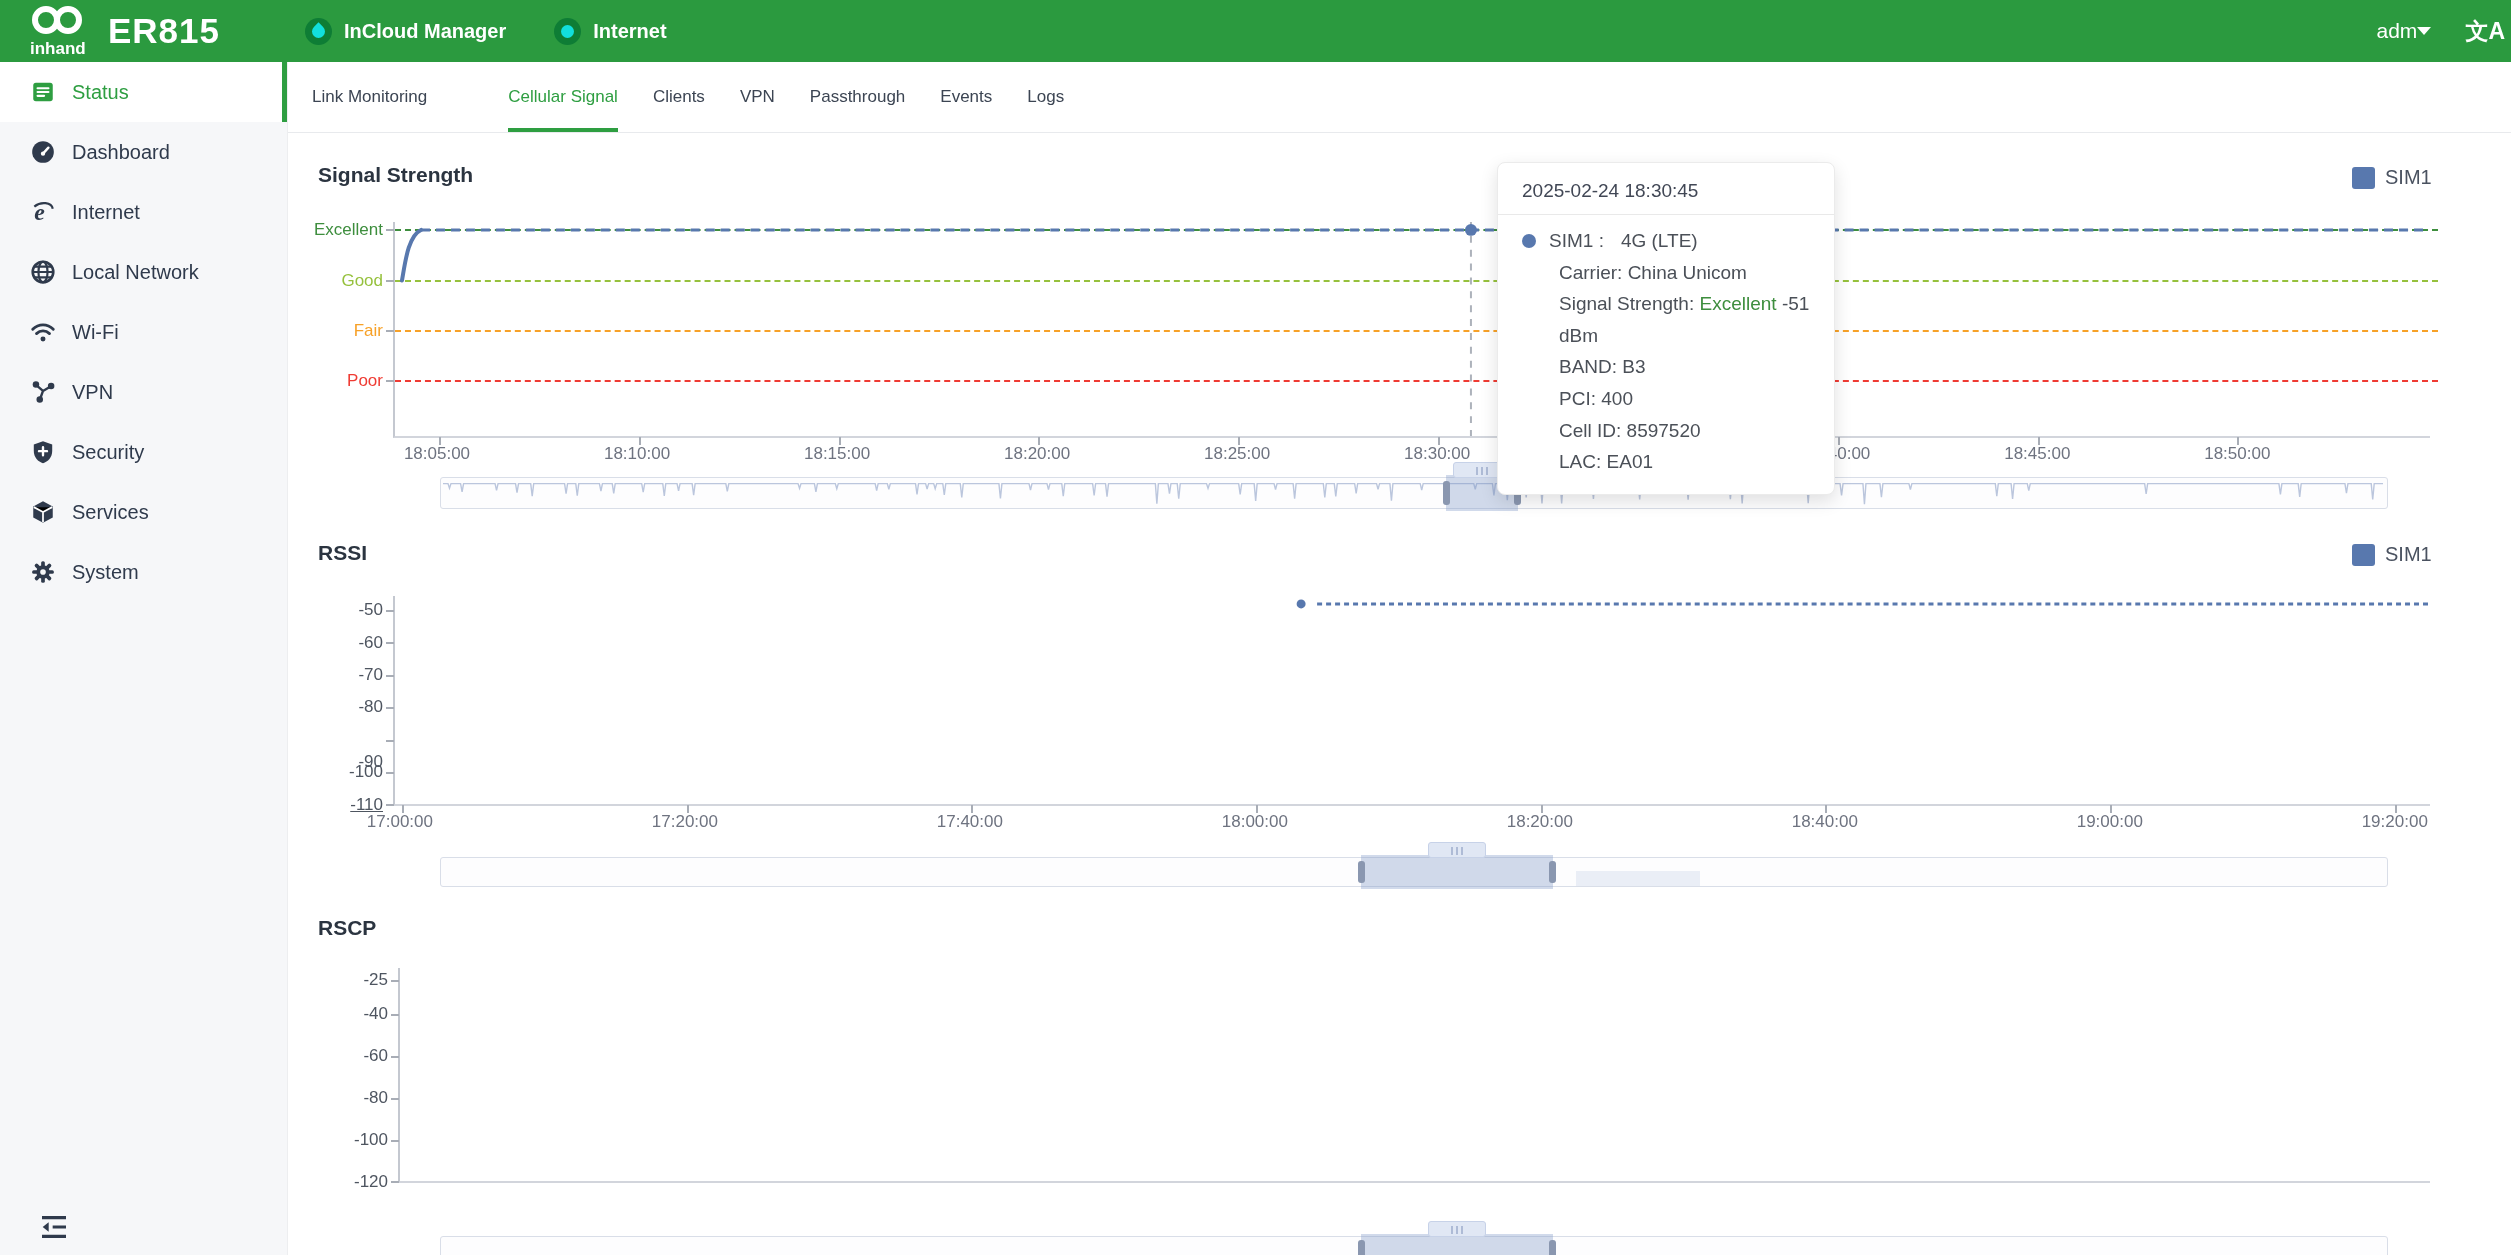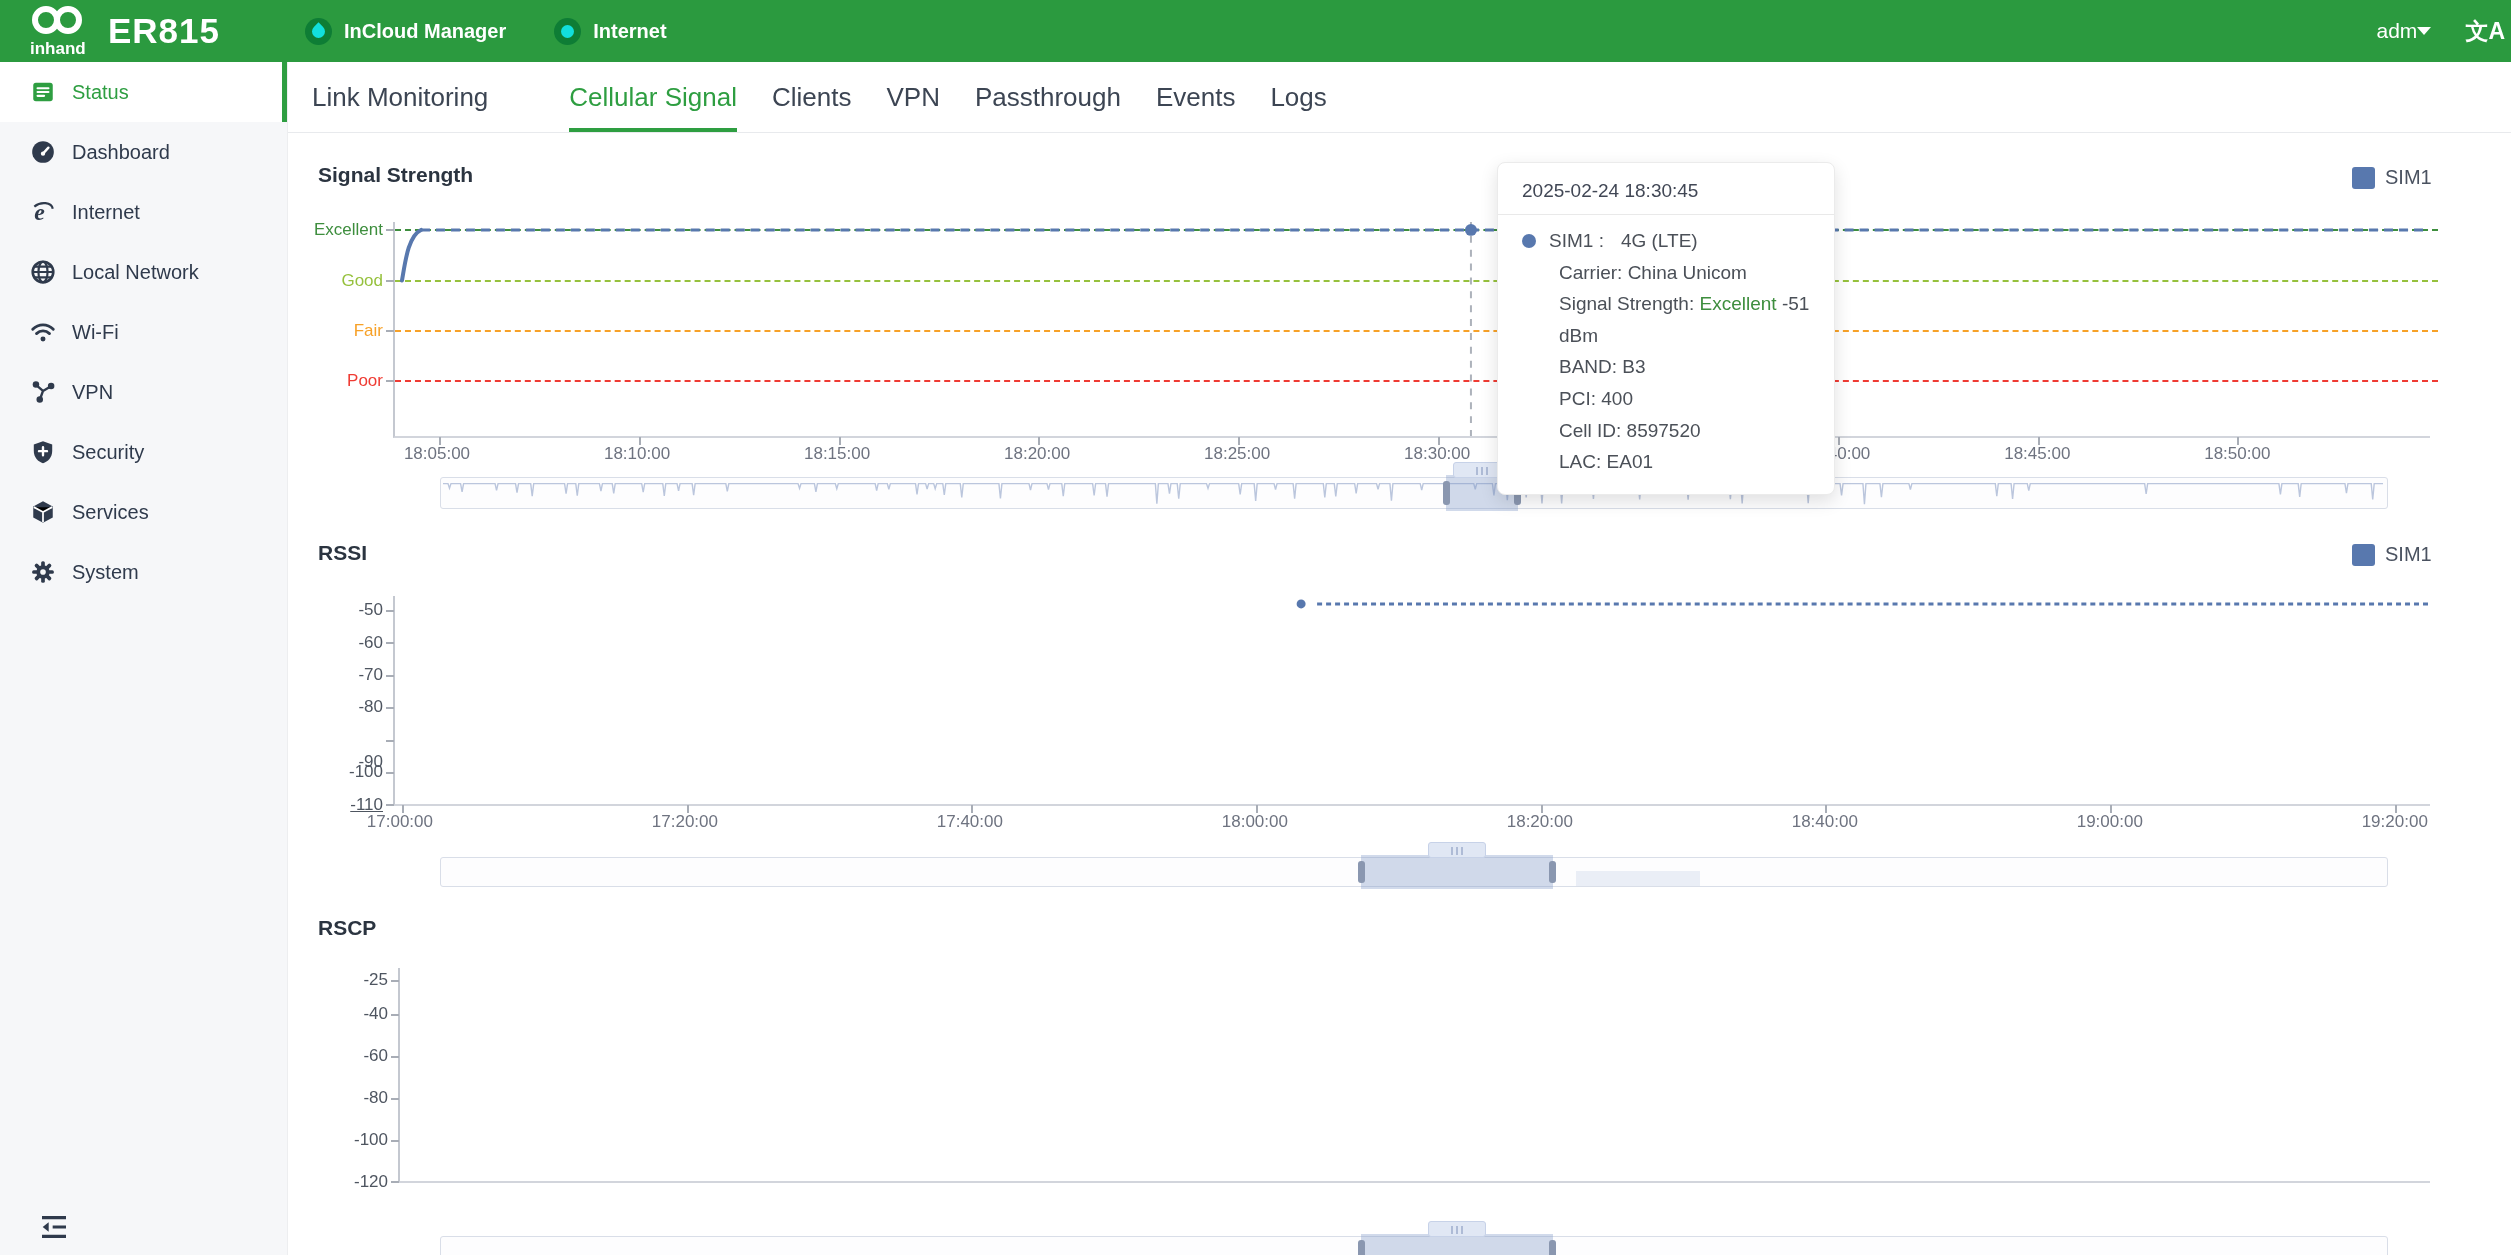--- a/index.html
+++ b/index.html
@@ -27,21 +27,21 @@
   .sidebar{ position:absolute; left:0; top:62px; width:288px; bottom:0; background:#F6F7F9; border-right:1px solid #EDEEF0; }
   .side-item{ position:relative; height:60px; display:flex; align-items:center; cursor:pointer; color:#2F3A4C; font-size:20px; }
   .side-item .ic{ position:absolute; left:30px; width:26px; height:26px; }
   .side-item .lbl{ position:absolute; left:72px; }
   .side-item.active{ background:#fff; color:#2E9E41; }
   .side-item.active::after{ content:""; position:absolute; right:0; top:0; bottom:0; width:5px; background:#2E9E41; }
   .collapse-btn{ position:absolute; left:34px; bottom:9px; width:40px; height:36px; background:none; border:none; cursor:pointer; }
 
   
   .tabbar{ position:absolute; left:288px; top:62px; right:0; height:71px; background:#fff; border-bottom:1px solid #E8EAED; display:flex; align-items:stretch; padding-left:24px; }
-  .tab{ position:relative; display:flex; align-items:center; margin-right:35px; font-size:26px; color:#3C4553; cursor:pointer; white-space:nowrap; }
+  .tab{ position:relative; display:flex; align-items:center; margin-right:35px; font-size:17px; color:#3C4553; cursor:pointer; white-space:nowrap; }
   .tab.active{ color:#2E9E41;margin-left:46px; }
   .tab.active::after{ content:""; position:absolute; left:0; right:0; bottom:0; height:4px; background:#2E9E41; }
 
   
   .content{ position:absolute; left:288px; top:133px; width:2223px; height:1122px; background:#fff; }
   .chart-title{ position:absolute; left:30px; font-size:21px; font-weight:bold; color:#2B3440; }
   .legend{ position:absolute; left:2064px; display:flex; align-items:center; cursor:pointer; }
   .legend .sw{ width:23px; height:22px; border-radius:3px; }
   .legend .lg-lbl{ margin-left:10px; font-size:20px; color:#4A5260; }
 

